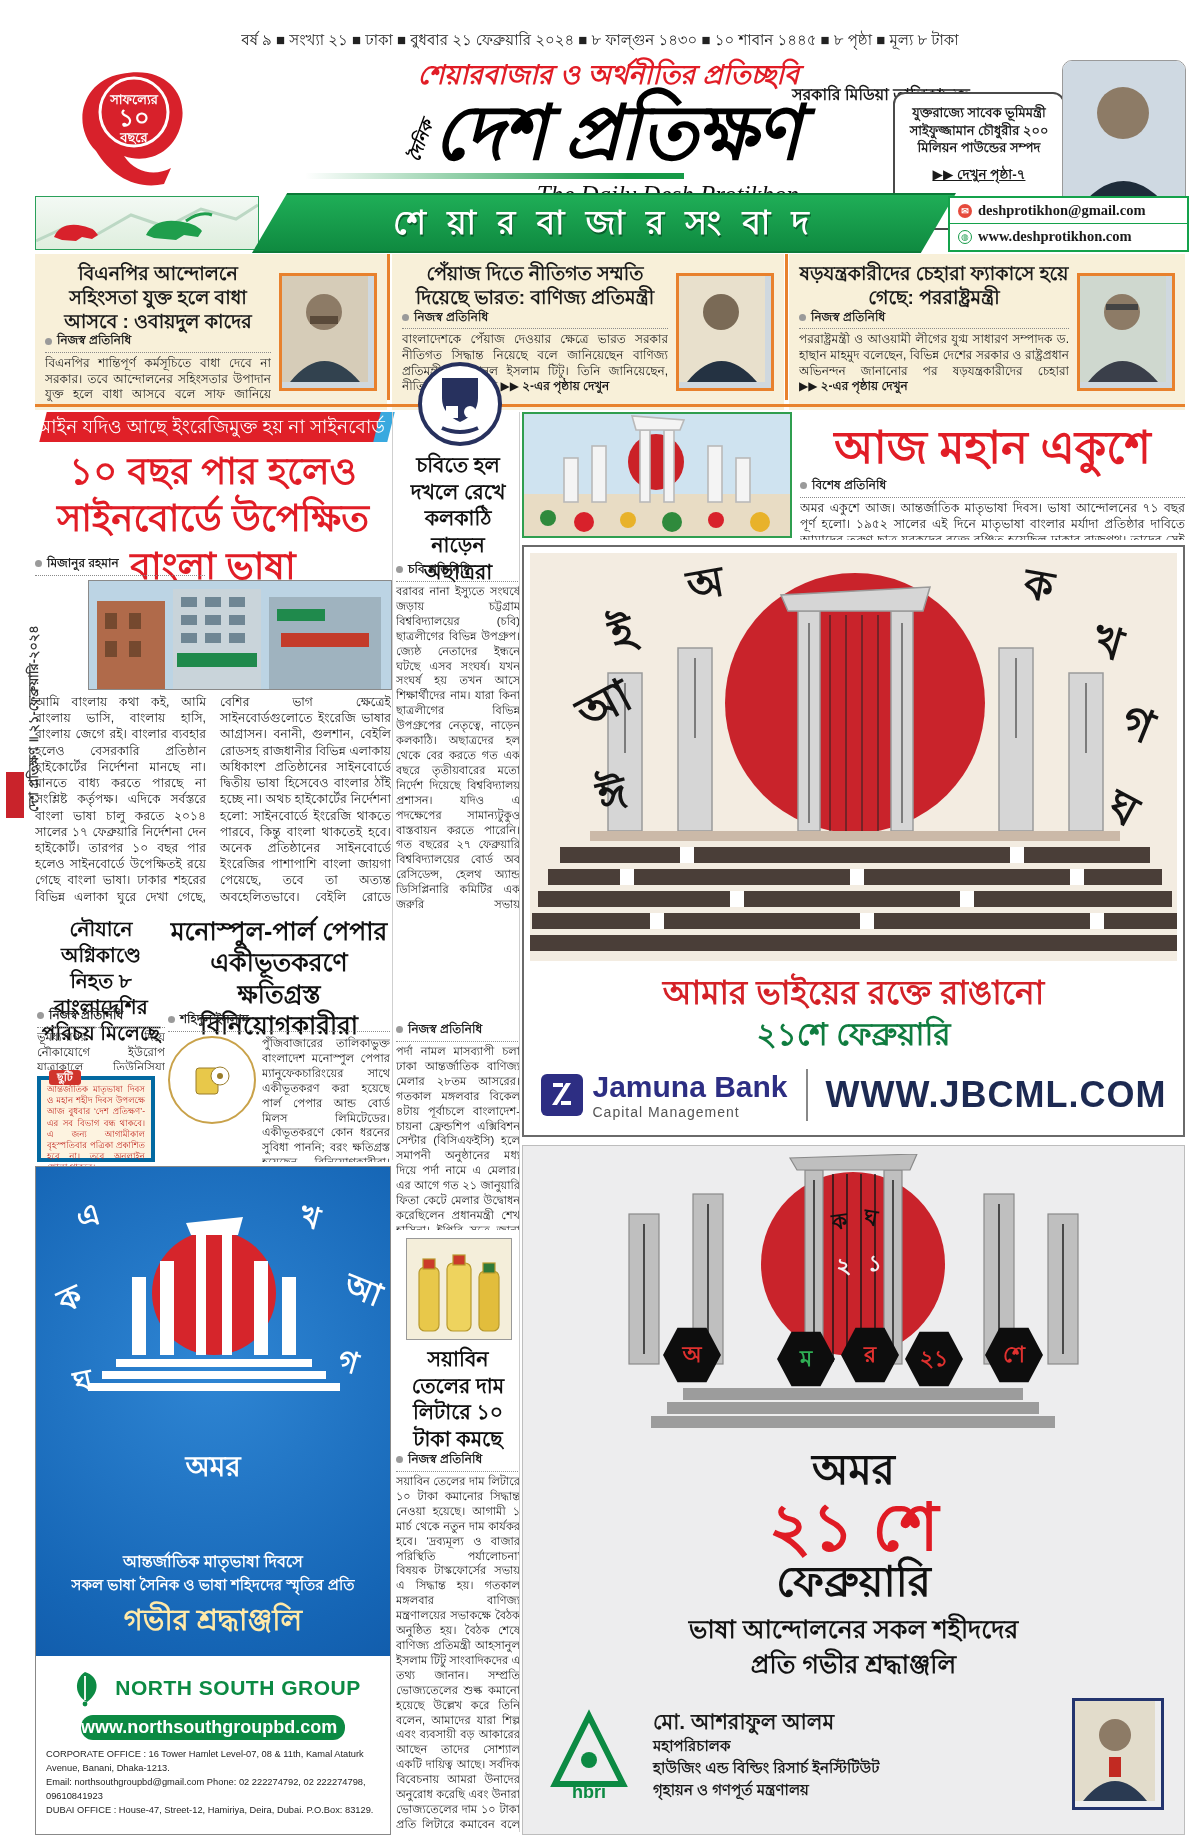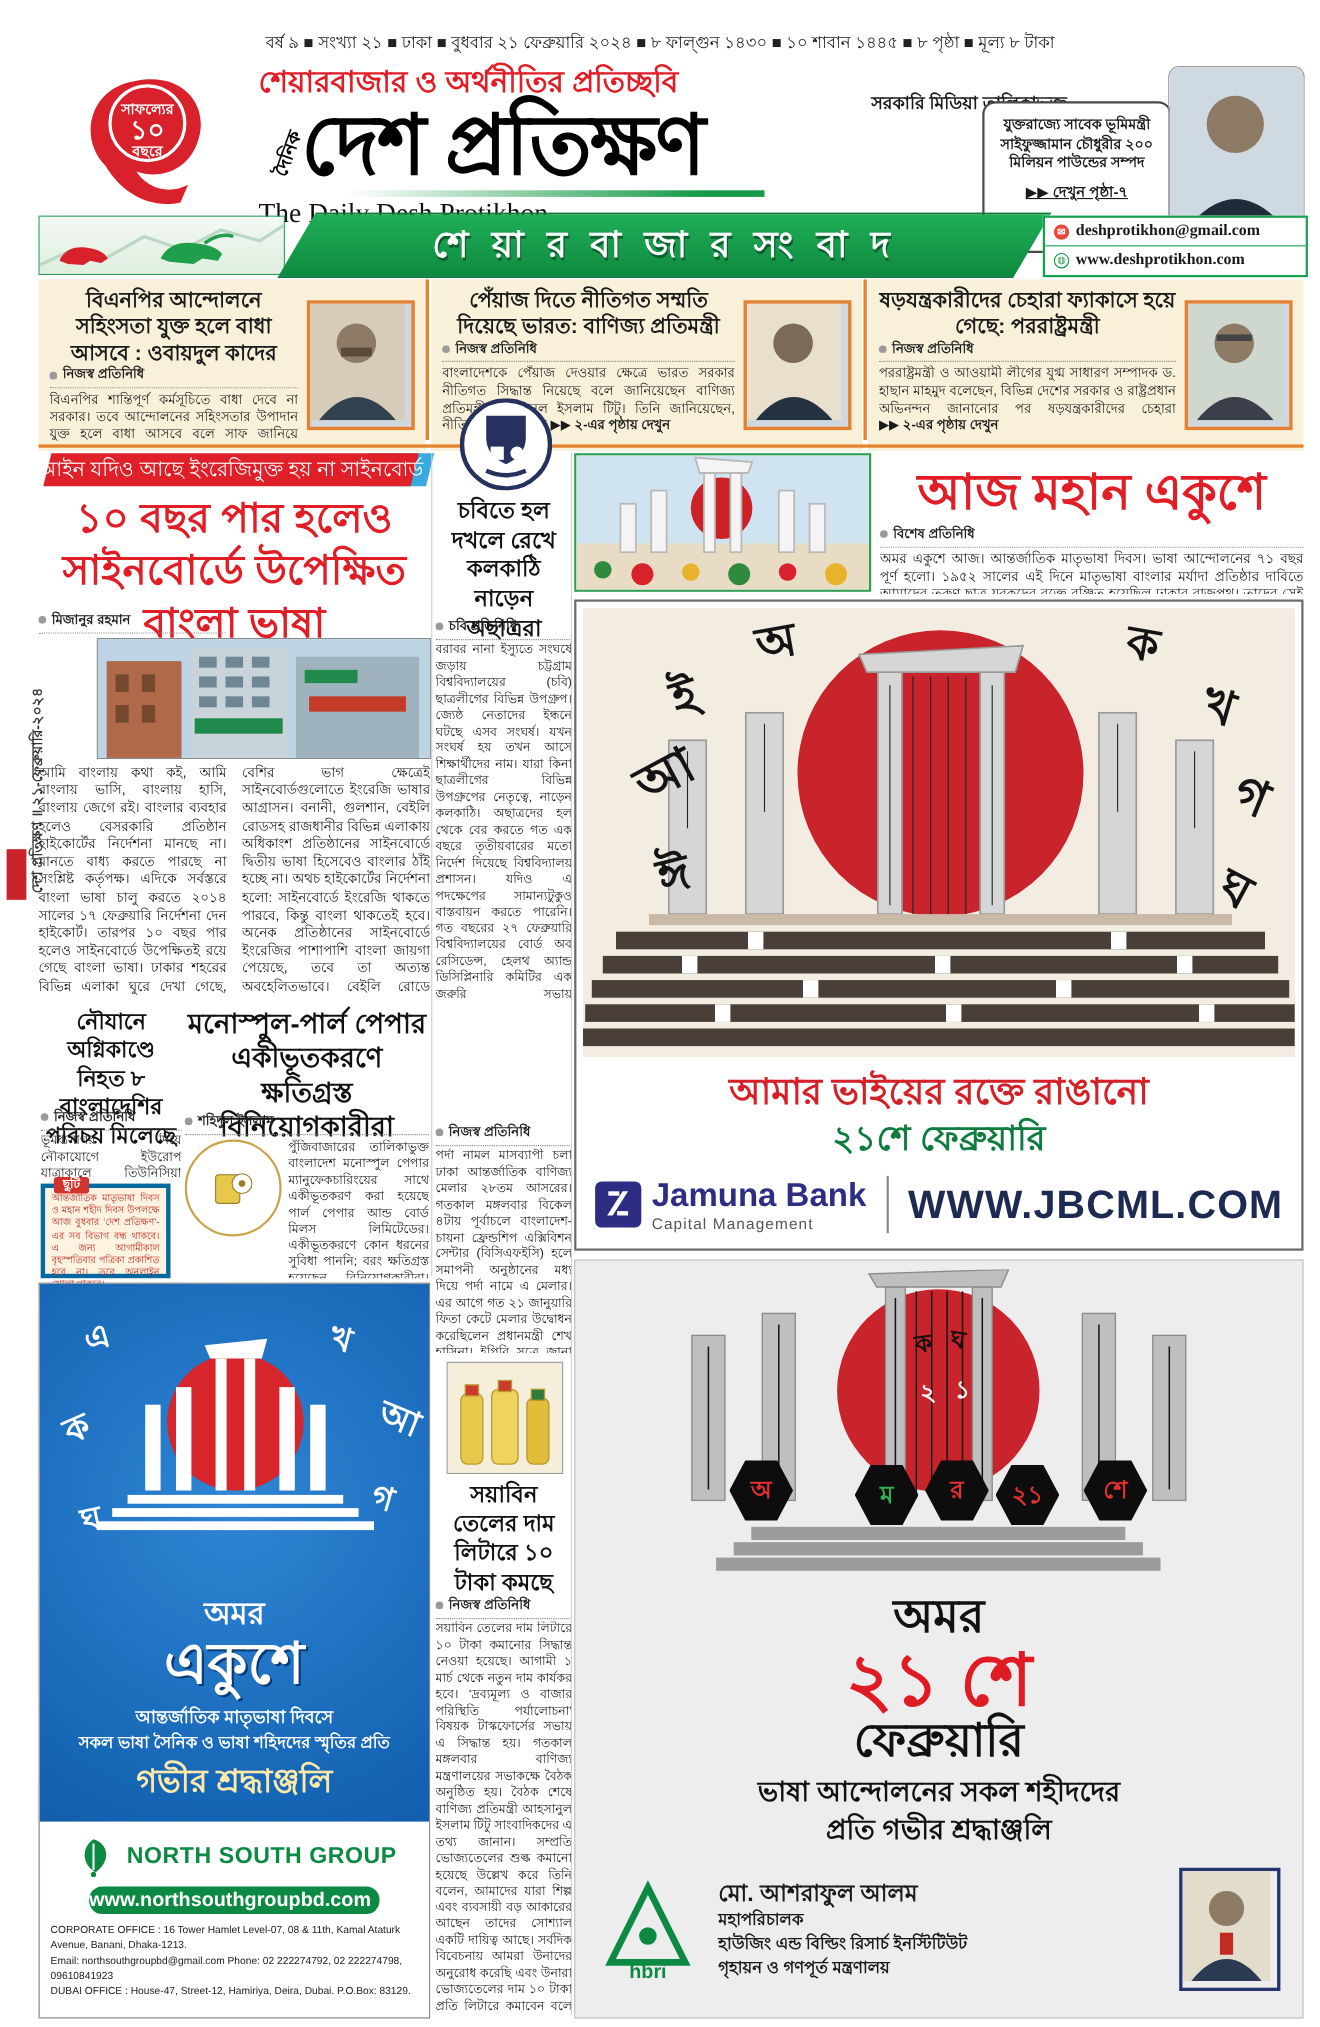--- a/index.html
+++ b/index.html
@@ -9,21 +9,21 @@
   .bn{line-height:1.32;}
   .justify{text-align:justify;}
   .jump{font-weight:bold;white-space:nowrap;}
   .byline{font-size:12px;font-weight:bold;color:#222;border-bottom:1px dotted #8a8a8a;padding-bottom:3px;}
   .byline .dot{display:inline-block;width:7px;height:7px;border-radius:50%;background:#9a9a9a;margin-right:5px;vertical-align:middle;}
   .headline-red{color:#e11d26;font-weight:bold;}
   .headline-black{color:#111;font-weight:bold;}
   .clip{overflow:hidden;}
   
   .edition{top:30px;left:0;right:0;text-align:center;font-size:15px;font-weight:normal;color:#222;}
-  .masthead-center{left:235px;top:58px;width:575px;text-align:left;}
+  .masthead-center{left:224px;top:58px;width:575px;text-align:right;font-style:italic;}
   .tagline{color:#e11d26;font-weight:bold;font-size:27px;}
   .paper-title{font-size:76px;font-weight:bold;color:#000;line-height:1.02;letter-spacing:-2px;white-space:nowrap;}
   .daily-rot{display:inline-block;transform:rotate(-70deg) translateY(6px);font-size:17px;font-weight:bold;letter-spacing:0;vertical-align:middle;margin-right:-4px;}
   .green-rule{height:6px;width:66%;margin:2px auto 2px 14%;background:linear-gradient(to right,rgba(22,154,71,0),#169a47 85%);}
   .subtitle{font-family:"Liberation Serif","DejaVu Serif",serif;font-size:25px;color:#111;}
   .listed{left:792px;top:84px;width:185px;font-size:16px;font-weight:bold;}
   .promo-box{left:893px;top:92px;width:152px;height:118px;border:2px solid #4a4a4a;border-radius:12px;background:#fff;
              padding:10px 8px 6px 8px;text-align:center;font-size:13px;font-weight:bold;line-height:1.35;}
   .promo-jump{margin-top:9px;font-size:13.5px;text-decoration:underline;}
   .promo-photo{left:1062px;top:60px;width:122px;height:152px;border:1px solid #9a9a9a;border-radius:10px;overflow:hidden;}
@@ -479,21 +479,20 @@
           <text x="44" y="56" font-size="30" transform="rotate(-16 44 56)">এ</text>
           <text x="28" y="140" font-size="32" transform="rotate(-24 28 140)">ক</text>
           <text x="262" y="52" font-size="30" transform="rotate(14 262 52)">খ</text>
           <text x="306" y="120" font-size="32" transform="rotate(22 306 120)">আ</text>
           <text x="300" y="196" font-size="30" transform="rotate(16 300 196)">গ</text>
           <text x="40" y="220" font-size="30" transform="rotate(-12 40 220)">ঘ</text>
         </g>
       </svg>
     </div>
     <div class="ns-t1 bn">অমর</div>
-    <div class="ns-t2 bn">একুশে</div>
     <div class="ns-l1 bn">আন্তর্জাতিক মাতৃভাষা দিবসে</div>
     <div class="ns-l2 bn">সকল ভাষা সৈনিক ও ভাষা শহিদদের স্মৃতির প্রতি</div>
     <div class="ns-l3 bn">গভীর শ্রদ্ধাঞ্জলি</div>
     <div class="ns-foot">
       <div class="ns-brandrow">
         <svg width="40" height="40" viewBox="0 0 40 40">
           <path d="M20 4 C34 8 36 24 22 34 C10 28 8 12 20 4 Z" fill="#0c8a43"></path>
           <path d="M20 8 L20 32" stroke="#e6f4ea" stroke-width="2"></path>
           <circle cx="20" cy="36" r="2.4" fill="#0c8a43"></circle>
         </svg>

